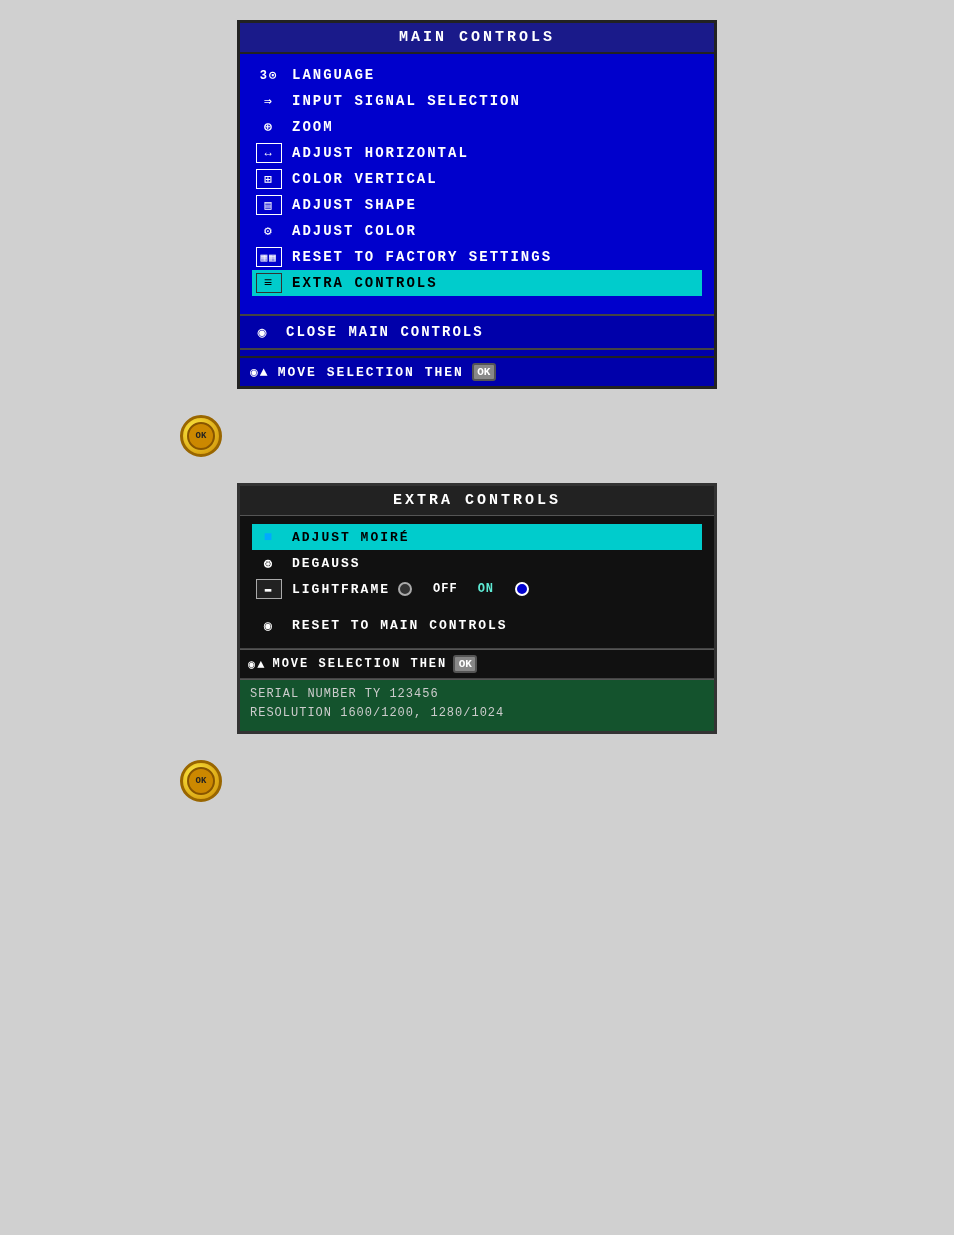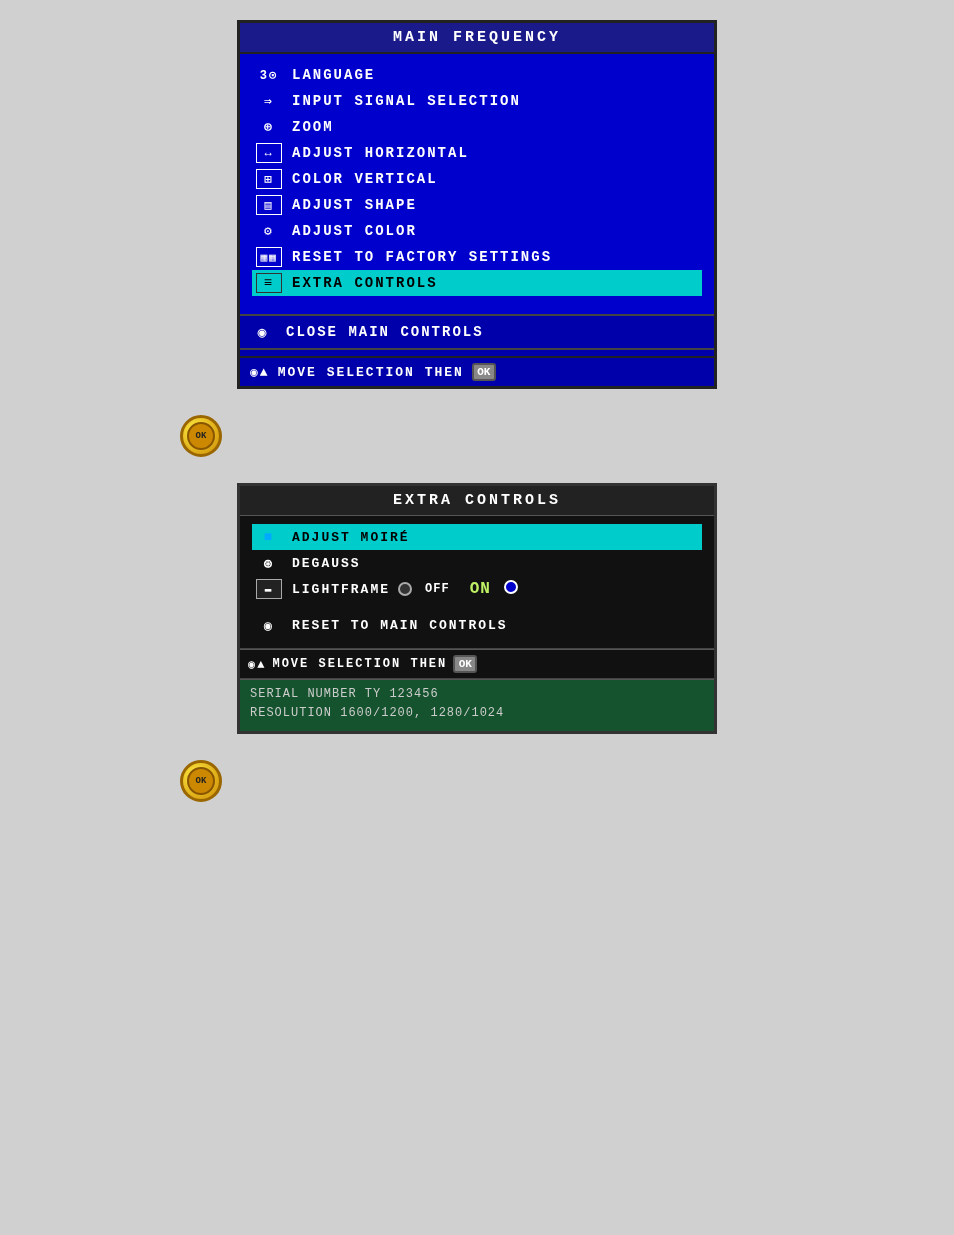--- a/index.html
+++ b/index.html
@@ -151,21 +151,22 @@
       gap: 6px;
       align-items: center;
       margin-left: 8px;
       color: #fff;
       font-size: 13px;
       letter-spacing: 1px;
     }
 
     .lf-opt {
       display: flex;
-      gap: 10px;
+      align-items: center;
+      gap: 18px;
     }
 
     .lf-circle-left {
       display: inline-block;
       width: 14px;
       height: 14px;
       border-radius: 50%;
       background: #333;
       border: 2px solid #aaa;
       position: relative;
@@ -254,21 +255,21 @@
       width: 26px;
       height: 20px;
       margin-right: 10px;
       font-size: 14px;
     }
   </style>
 </head>
 <body>
 
 <div class="panel">
-  <div class="panel-header">MAIN  FREQUENCY</div>
+  <div class="panel-header">MAIN  CONTROLS</div>
   <div class="panel-body">
     <div class="menu-item">
       <span class="icon" style="font-size:12px;font-weight:bold;">3⊙</span>
       <span>LANGUAGE</span>
     </div>
     <div class="menu-item">
       <span class="icon">⇒</span>
       <span>INPUT  SIGNAL  SELECTION</span>
     </div>
     <div class="menu-item">
@@ -333,21 +334,21 @@
     <div class="panel2-item">
       <span class="icon" style="border:1px solid #aaa;font-size:11px;background:#222;">▬</span>
       <span>LIGHTFRAME</span>
       <span class="lightframe-options">
         <span class="lf-opt">
           <span class="lf-circle-left"></span>
           <span style="margin-left:3px;color:#fff;font-size:12px;">OFF</span>
         </span>
         <span style="color:#fff;font-size:12px;margin:0 4px;"></span>
         <span class="lf-opt">
-          <span style="color:#bef264;font-size:16px;font-family:Liberation Mono, monospace;">ON</span>
+          <span style="color:#5eead4;font-size:12px;font-family:Liberation Mono, monospace;">ON</span>
           <span class="lf-circle-right" style="margin-left:3px;"></span>
         </span>
       </span>
     </div>
     <div style="height:8px;"></div>
     <div class="back-row">
       <span class="icon" style="font-size:14px;color:#fff;">◉</span>
       <span>RESET  TO  MAIN  CONTROLS</span>
     </div>
   </div>

